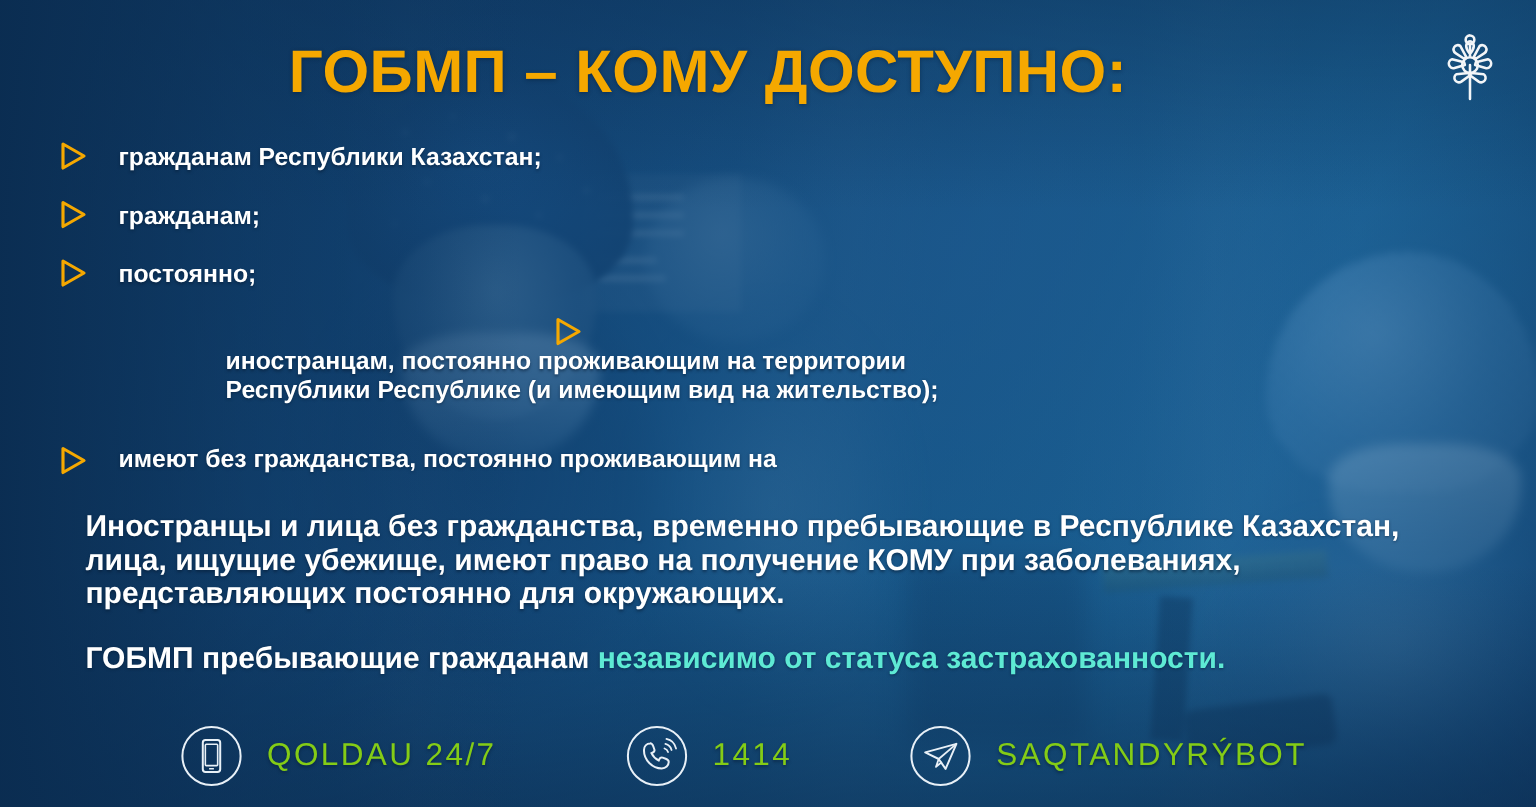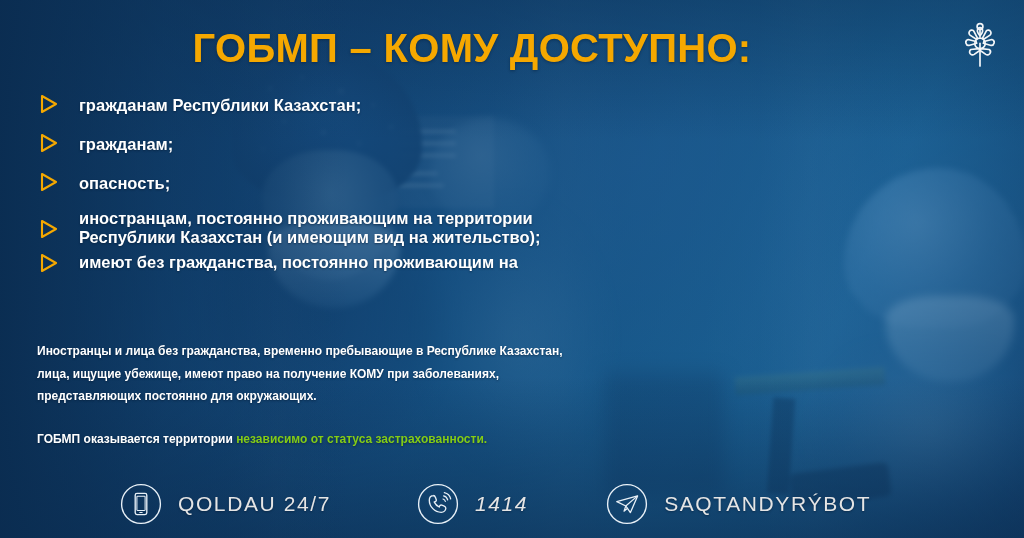--- a/index.html
+++ b/index.html
@@ -212,61 +212,61 @@
     margin-right:19px;
     margin-top:1px;
   }
   .bullet-text {
     color:#ffffff;
     font-size:16.5px;
     font-weight:bold;
     line-height:19px;
     text-shadow: 0 1px 2px rgba(6,26,50,0.55);
   }
-  .bullet:nth-child(4) { margin-bottom:4px; }
+  .bullet:nth-child(4) { margin-bottom:25px;flex-direction:column; }
   .bullet:nth-child(5) { margin-bottom:0; }
 
   .para {
-    position:absolute; left:37px; width:880px;
+    position:absolute; left:57px; width:880px;
     color:#ffffff;
-    font-size:12px;
+    font-size:20px;
     font-weight:bold;
     line-height:22.5px;
     text-shadow: 0 1px 2px rgba(6,26,50,0.55);
   }
   .para-1 { top:340px; }
   .para-2 { top:428px; }
-  .hl { color:#84cc16; }
+  .hl { color:#5eead4; }
 
   .footer {
     position:absolute; left:120px; top:483px;
     display:flex;
     align-items:center;
   }
   .footer-item {
     display:flex;
     align-items:center;
     margin-right:68px;
   }
   .footer-item:last-child { margin-right:0; }
   .footer-icon {
     width:42px; height:42px;
     margin-right:16px;
     flex:0 0 auto;
   }
   .footer-label {
-    color:#e5e5e5;
+    color:#84cc16;
     font-size:21px;
     letter-spacing:1.6px;
     font-weight:normal;
     white-space:nowrap;
     text-shadow: 0 1px 2px rgba(6,26,50,0.5);
   }
   .f1 { margin-right:86px; }
-  .f2 { margin-right:78px;font-style:italic; }
+  .f2 { margin-right:78px; }
 </style>
 </head>
 <body>
 
 <div id="slide">
 
   <div class="bg-layer bg-base"></div>
   <div class="bg-layer bg-panels"></div>
 
   <div class="bg-layer">
@@ -334,51 +334,51 @@
         </span>
         <span class="bullet-text">гражданам;</span>
       </div>
 
       <div class="bullet">
         <span class="bullet-marker">
           <svg viewBox="0 0 22 22" width="22" height="22">
               <path d="M4 3 L18 11 L4 19 Z" fill="none" stroke="#F5A800" stroke-width="2.1" stroke-linejoin="round"></path>
             </svg>
         </span>
-        <span class="bullet-text">опасность;</span>
+        <span class="bullet-text">постоянно;</span>
       </div>
 
       <div class="bullet multi">
         <span class="bullet-marker">
           <svg viewBox="0 0 22 22" width="22" height="22">
               <path d="M4 3 L18 11 L4 19 Z" fill="none" stroke="#F5A800" stroke-width="2.1" stroke-linejoin="round"></path>
             </svg>
         </span>
-        <span class="bullet-text"><span>иностранцам, постоянно проживающим на территории</span><br><span>Республики Казахстан (и имеющим вид на жительство);</span></span>
+        <span class="bullet-text"><span>иностранцам, постоянно проживающим на территории</span><br><span>Республики Республике (и имеющим вид на жительство);</span></span>
       </div>
 
       <div class="bullet multi">
         <span class="bullet-marker">
           <svg viewBox="0 0 22 22" width="22" height="22">
               <path d="M4 3 L18 11 L4 19 Z" fill="none" stroke="#F5A800" stroke-width="2.1" stroke-linejoin="round"></path>
             </svg>
         </span>
         <span class="bullet-text"><span>имеют без гражданства, постоянно проживающим на</span><br></span>
       </div>
 
     </div>
 
     <div class="para para-1">
       <span>Иностранцы и лица без гражданства, временно пребывающие в Республике Казахстан,</span><br>
       <span>лица, ищущие убежище, имеют право на получение КОМУ при заболеваниях,</span><br>
       <span>представляющих постоянно для окружающих.</span>
     </div>
 
     <div class="para para-2">
-      <span>ГОБМП оказывается территории </span><span class="hl">независимо от статуса застрахованности.</span>
+      <span>ГОБМП пребывающие гражданам </span><span class="hl">независимо от статуса застрахованности.</span>
     </div>
 
     <div class="footer">
 
       <div class="footer-item f1">
         <span class="footer-icon">
           <svg viewBox="0 0 42 42" width="42" height="42" fill="none" stroke="#e8f0f7" stroke-width="1.35">
             <circle cx="21" cy="21" r="19.4"></circle>
             <rect x="15.2" y="10.4" width="11.6" height="21.2" rx="1.8"></rect>
             <rect x="16.9" y="13.2" width="8.2" height="14.2" rx="0.6" stroke-width="1.05"></rect>

